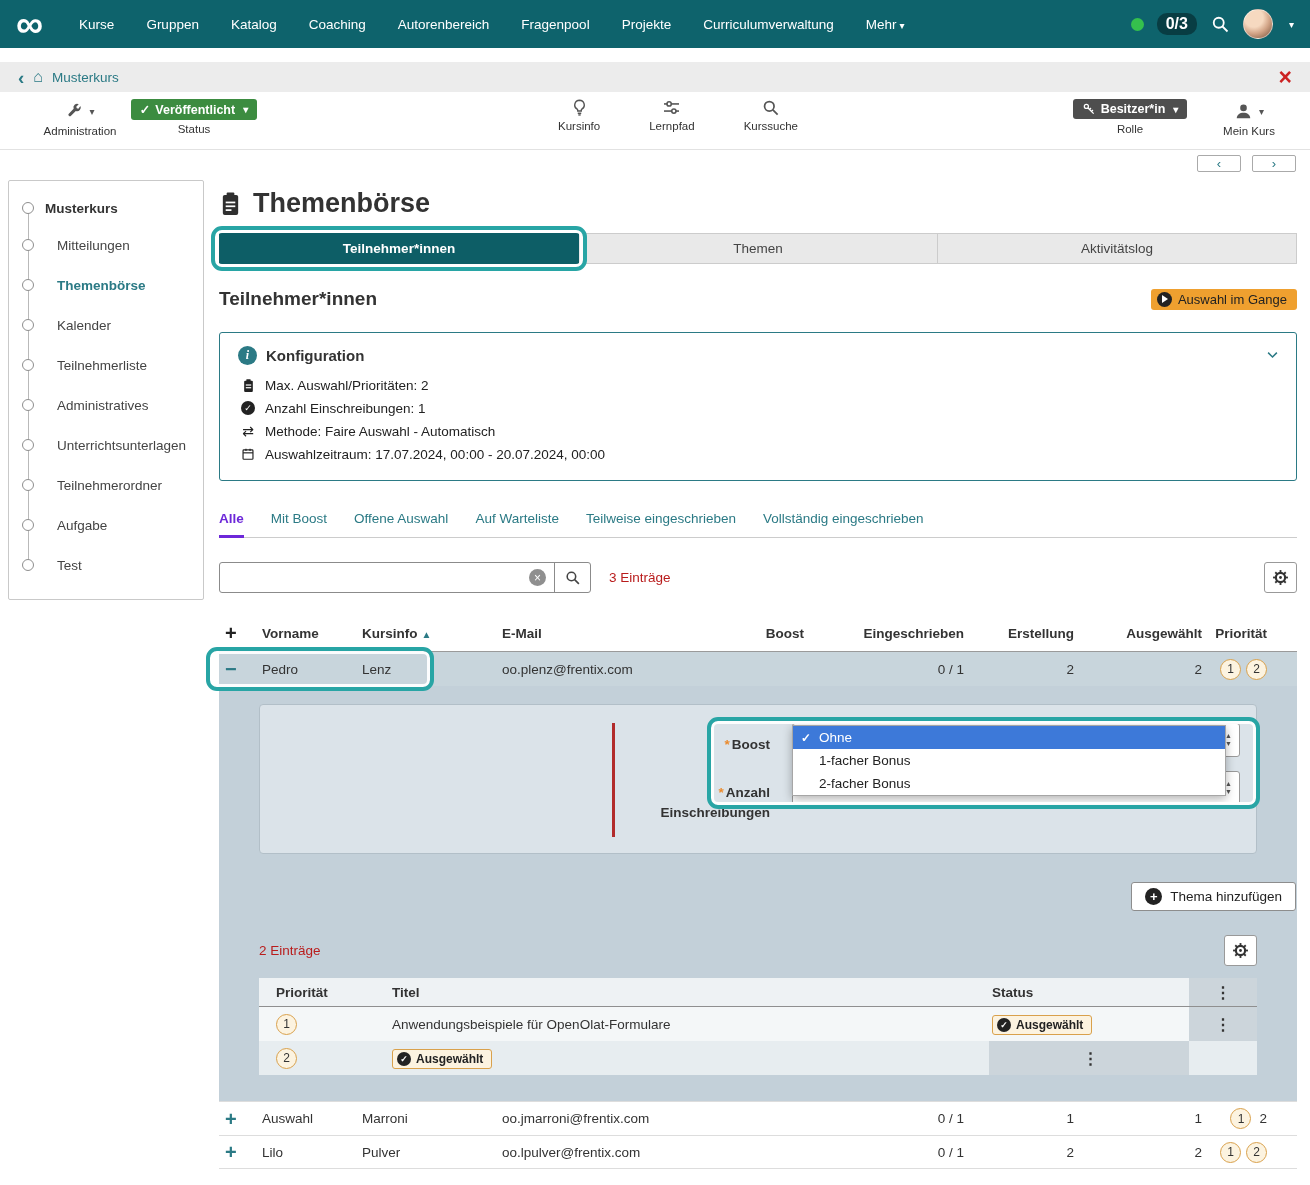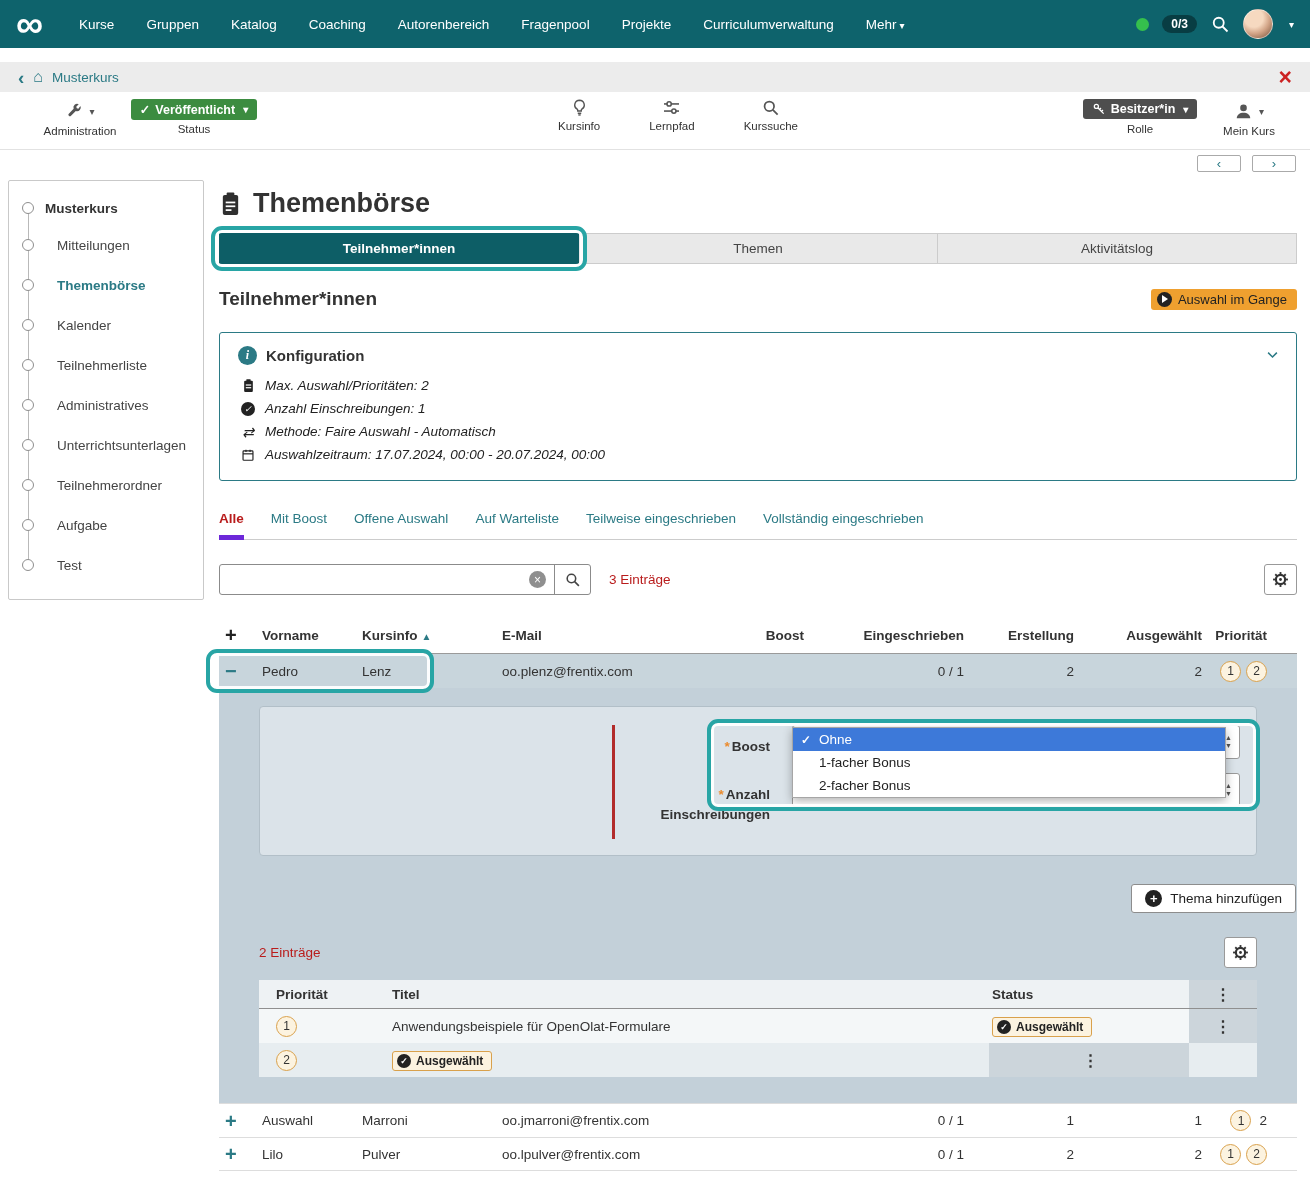--- a/index.html
+++ b/index.html
@@ -8,21 +8,21 @@
 .page{position:relative;width:1310px;height:1185px;overflow:hidden;background:#fff;}
 
 
 .navbar{height:48px;background:#0e636c;display:flex;align-items:center;padding:0 16px;color:#fff;}
 .nav-logo{font-size:38px;line-height:42px;font-weight:bold;margin-right:20px;cursor:pointer;}
 .nav-items{display:flex;align-items:center;}
 .nav-item{font-size:13.5px;padding:0 16px;cursor:pointer;white-space:nowrap;}
 .caret{font-size:10px;margin-left:3px;}
 .nav-right{margin-left:auto;display:flex;align-items:center;gap:13px;}
 .status-dot{width:13px;height:13px;border-radius:50%;background:#35c04d;}
-.nav-counter{background:rgba(0,0,0,.38);border-radius:10px;padding:2px 9px;font-size:12px;font-weight:bold;cursor:pointer;}
+.nav-counter{background:rgba(0,0,0,.38);border-radius:10px;padding:2px 9px;font-size:16px;font-weight:bold;cursor:pointer;}
 .nav-search{display:inline-flex;cursor:pointer;color:#fff;}
 .avatar{width:30px;height:30px;border-radius:50%;cursor:pointer;border:1px solid rgba(255,255,255,.5);
 background:radial-gradient(circle at 35% 28%,#f6d9c0 0 34%,#d2a487 58%,#6d4a33 100%);}
 
 
 .breadcrumb{height:30px;background:#ececec;margin-top:14px;display:flex;align-items:center;padding:0 18px;gap:9px;}
 .bc-back{color:#2b7a85;font-size:19px;font-weight:bold;cursor:pointer;line-height:1;}
 .bc-home{color:#2b7a85;font-size:16px;cursor:pointer;line-height:1;}
 .bc-link{color:#2b7a85;font-size:13.5px;text-decoration:none;cursor:pointer;}
 .bc-close{margin-left:auto;color:#c22;font-size:23px;font-weight:bold;cursor:pointer;line-height:1;}
@@ -32,21 +32,21 @@
 .tb-label{font-size:11.5px;color:#333;margin-top:3px;}
 .tb-icon-row{display:flex;align-items:center;justify-content:center;gap:3px;color:#555;height:22px;}
 .tb-admin{position:absolute;left:28px;top:8px;width:104px;text-align:center;cursor:pointer;}
 .tb-status{position:absolute;left:130px;top:7px;width:128px;text-align:center;}
 .btn-published{background:#3c8c40;color:#fff;border:none;border-radius:3px;font-size:12.5px;font-weight:bold;
 padding:3px 9px;display:inline-flex;align-items:center;gap:5px;cursor:pointer;font-family:inherit;}
 .btn-published .caret{color:#fff;}
 .tb-center{position:absolute;left:558px;top:6px;width:240px;display:flex;justify-content:space-between;}
 .tb-icon-item{text-align:center;cursor:pointer;color:#555;}
 .tb-icon-item svg{margin:0 auto;display:block;}
-.tb-role{position:absolute;right:110px;top:7px;width:120px;text-align:center;}
+.tb-role{position:absolute;right:120px;top:7px;width:120px;text-align:center;}
 .btn-role{background:#4e4e4e;color:#fff;border:none;border-radius:3px;font-size:12.5px;font-weight:bold;
 padding:3px 9px;display:inline-flex;align-items:center;gap:5px;cursor:pointer;font-family:inherit;}
 .tb-mykurs{position:absolute;right:24px;top:8px;width:74px;text-align:center;cursor:pointer;}
 .pager-row{display:flex;justify-content:flex-end;gap:11px;padding:5px 14px 0 0;height:24px;}
 .pager-btn{width:44px;height:17px;border:1px solid #aaa;background:#fff;border-radius:2px;color:#2b7a85;
 font-size:13px;line-height:12px;cursor:pointer;}
 
 
 .layout{display:flex;align-items:flex-start;padding:6px 13px 0 8px;}
 .sidebar{width:196px;background:#fff;border:1px solid #c9c9c9;border-radius:2px;padding:10px 0 14px;}
@@ -82,31 +82,31 @@
 .play-icon{width:15px;height:15px;border-radius:50%;background:#222;display:inline-flex;align-items:center;justify-content:center;flex:none;}
 .play-icon::after{content:"";border-left:6px solid #fff;border-top:4px solid transparent;border-bottom:4px solid transparent;margin-left:2px;}
 
 
 .config-box{border:1px solid #2b7a85;border-radius:3px;margin-top:22px;padding:13px 18px 18px;position:relative;}
 .config-head{display:flex;align-items:center;gap:9px;}
 .info-icon{width:19px;height:19px;border-radius:50%;background:#2b7a85;color:#fff;font-size:12px;font-weight:bold;
 display:inline-flex;align-items:center;justify-content:center;font-family:"Liberation Serif",serif;font-style:italic;flex:none;}
 .config-title{font-size:15px;font-weight:bold;color:#333;}
 .config-chevron{position:absolute;right:16px;top:14px;color:#2b7a85;cursor:pointer;}
-.config-line{display:flex;align-items:center;gap:9px;font-size:13.5px;color:#222;margin-top:8px;padding-left:2px;font-style:italic;}
+.config-line{display:flex;align-items:flex-start;gap:9px;font-size:13.5px;color:#222;margin-top:8px;padding-left:2px;}
 .config-line.first{margin-top:13px;}
 .cfg-icon{width:16px;display:inline-flex;justify-content:center;color:#222;flex:none;}
 .shuffle-glyph{font-size:14px;line-height:1;}
 .check-circle{width:14px;height:14px;border-radius:50%;background:#222;color:#fff;display:inline-flex;
 align-items:center;justify-content:center;font-size:9px;flex:none;}
 
 
 .filter-row{display:flex;gap:27px;margin-top:30px;border-bottom:1px solid #ccc;}
 .filter{font-size:13.5px;color:#2b7a85;cursor:pointer;padding-bottom:9px;}
-.filter.active{color:#b91c1c;font-weight:bold;border-bottom:5px solid #6d28d9;margin-bottom:-1px;}
+.filter.active{color:#6d28d9;font-weight:bold;border-bottom:3px solid #6d28d9;margin-bottom:-1px;}
 
 
 .search-row{display:flex;align-items:center;margin-top:24px;}
 .search-box{display:flex;align-items:center;width:372px;height:31px;border:1px solid #8b8b8b;border-radius:3px;background:#fff;}
 .search-box input{flex:1;border:none;outline:none;height:100%;padding:0 8px;font-size:13.5px;font-family:inherit;background:transparent;min-width:0;}
 .clear-btn{width:17px;height:17px;border-radius:50%;background:#8f8f8f;color:#fff;font-size:12px;line-height:1;
 display:inline-flex;align-items:center;justify-content:center;cursor:pointer;margin-right:8px;flex:none;}
 .search-btn{width:36px;height:100%;border-left:1px solid #8b8b8b;display:inline-flex;align-items:center;
 justify-content:center;color:#444;cursor:pointer;flex:none;}
 .entries{font-size:13.5px;color:#b91c1c;}

